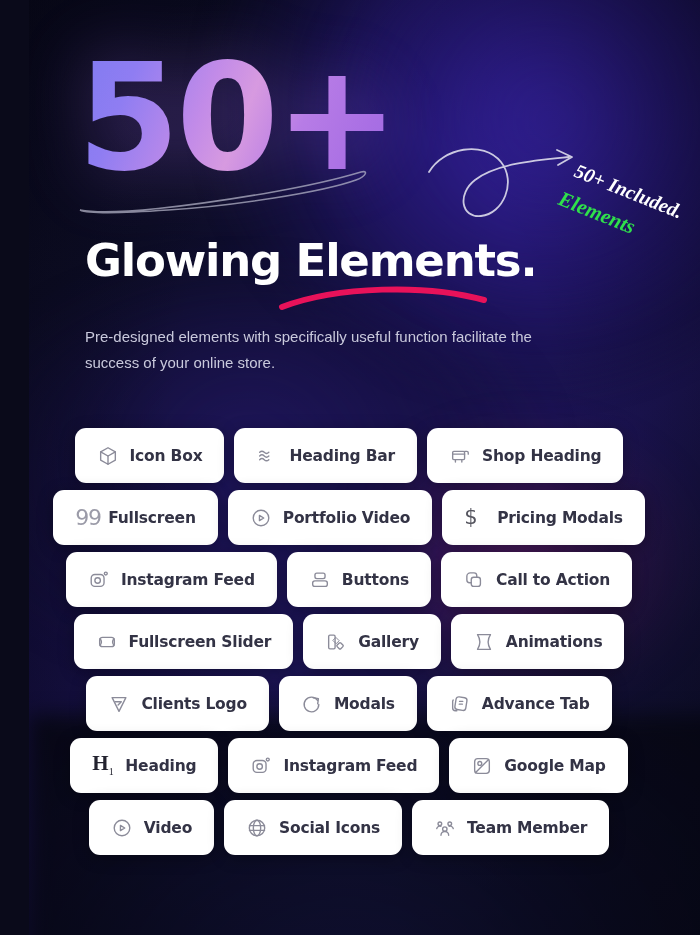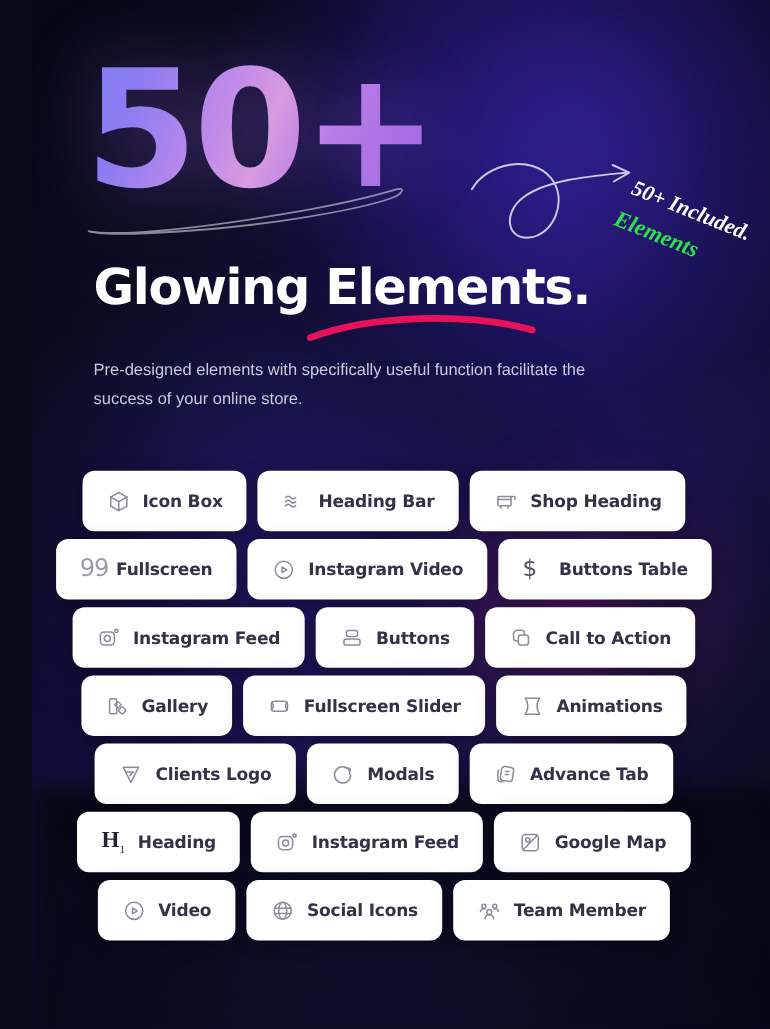--- a/index.html
+++ b/index.html
@@ -160,27 +160,27 @@
           </span>
           <span class="pill-label">Fullscreen</span>
         </div>
         <div class="pill">
           <span class="pill-ico">
             <svg viewBox="0 0 24 24">
               <circle stroke="currentColor" fill="none" stroke-width="1.5" stroke-linecap="round" stroke-linejoin="round" cx="12" cy="12" r="8.5"></circle>
               <path stroke="currentColor" fill="none" stroke-width="1.5" stroke-linecap="round" stroke-linejoin="round" d="M10.3 9.2 L15 12 L10.3 14.8 Z"></path>
             </svg>
           </span>
-          <span class="pill-label">Instagram Video</span>
+          <span class="pill-label">Portfolio Video</span>
         </div>
         <div class="pill">
           <span class="pill-ico">
             <span class="ico-d">$</span>
           </span>
-          <span class="pill-label">Buttons Table</span>
+          <span class="pill-label">Pricing Modals</span>
         </div>
       </div>
       <div class="pill-row">
         <div class="pill">
           <span class="pill-ico">
             <svg viewBox="0 0 24 24">
               <rect stroke="currentColor" fill="none" stroke-width="1.5" stroke-linecap="round" stroke-linejoin="round" x="3.5" y="6" width="14" height="13" rx="4"></rect>
               <circle stroke="currentColor" fill="none" stroke-width="1.5" stroke-linecap="round" stroke-linejoin="round" cx="10.5" cy="12.5" r="3"></circle>
               <circle cx="19.4" cy="5" r="1.6" stroke="currentColor" fill="none" stroke-width="1.5" stroke-linecap="round" stroke-linejoin="round"></circle>
             </svg>
@@ -203,36 +203,36 @@
               <path stroke="currentColor" fill="none" stroke-width="1.5" stroke-linecap="round" stroke-linejoin="round" d="M15 9 V7.2 A3 3 0 0 0 12 4.2 H8 A3.8 3.8 0 0 0 4.2 8 v4 A3 3 0 0 0 7.2 15 H9"></path>
             </svg>
           </span>
           <span class="pill-label">Call to Action</span>
         </div>
       </div>
       <div class="pill-row">
         <div class="pill">
           <span class="pill-ico">
             <svg viewBox="0 0 24 24">
+              <rect stroke="currentColor" fill="none" stroke-width="1.5" stroke-linecap="round" stroke-linejoin="round" x="4" y="7" width="16" height="10" rx="3.2"></rect>
+              <path stroke="currentColor" fill="none" stroke-width="1.5" stroke-linecap="round" stroke-linejoin="round" d="M4.4 8.4 q3 3.6 0 7.2"></path>
+              <path stroke="currentColor" fill="none" stroke-width="1.5" stroke-linecap="round" stroke-linejoin="round" d="M19.6 8.4 q-3 3.6 0 7.2"></path>
+            </svg>
+          </span>
+          <span class="pill-label">Fullscreen Slider</span>
+        </div>
+        <div class="pill">
+          <span class="pill-ico">
+            <svg viewBox="0 0 24 24">
               <rect stroke="currentColor" fill="none" stroke-width="1.5" stroke-linecap="round" stroke-linejoin="round" x="4" y="4.5" width="7" height="15" rx="1.4"></rect>
               <path stroke="currentColor" fill="none" stroke-width="1.5" stroke-linecap="round" stroke-linejoin="round" d="M14.8 5.2 l4.6 4.6 -4.6 4.6 -4.6 -4.6 Z" transform="translate(1.5 3.5) scale(.72)"></path>
               <rect stroke="currentColor" fill="none" stroke-width="1.5" stroke-linecap="round" stroke-linejoin="round" x="13.6" y="13.4" width="5.6" height="5.6" rx="1.2" transform="rotate(45 16.4 16.2)"></rect>
             </svg>
           </span>
           <span class="pill-label">Gallery</span>
-        </div>
-        <div class="pill">
-          <span class="pill-ico">
-            <svg viewBox="0 0 24 24">
-              <rect stroke="currentColor" fill="none" stroke-width="1.5" stroke-linecap="round" stroke-linejoin="round" x="4" y="7" width="16" height="10" rx="3.2"></rect>
-              <path stroke="currentColor" fill="none" stroke-width="1.5" stroke-linecap="round" stroke-linejoin="round" d="M4.4 8.4 q3 3.6 0 7.2"></path>
-              <path stroke="currentColor" fill="none" stroke-width="1.5" stroke-linecap="round" stroke-linejoin="round" d="M19.6 8.4 q-3 3.6 0 7.2"></path>
-            </svg>
-          </span>
-          <span class="pill-label">Fullscreen Slider</span>
         </div>
         <div class="pill">
           <span class="pill-ico">
             <svg viewBox="0 0 24 24">
               <path stroke="currentColor" fill="none" stroke-width="1.5" stroke-linecap="round" stroke-linejoin="round" d="M5 4 H19"></path>
               <path stroke="currentColor" fill="none" stroke-width="1.5" stroke-linecap="round" stroke-linejoin="round" d="M5 20 H19"></path>
               <path stroke="currentColor" fill="none" stroke-width="1.5" stroke-linecap="round" stroke-linejoin="round" d="M5 4 q5 8 0 16"></path>
               <path stroke="currentColor" fill="none" stroke-width="1.5" stroke-linecap="round" stroke-linejoin="round" d="M19 4 q-5 8 0 16"></path>
             </svg>
           </span>

